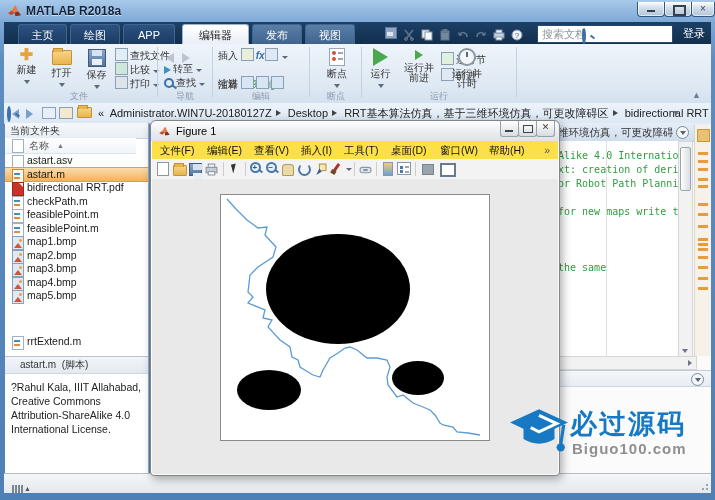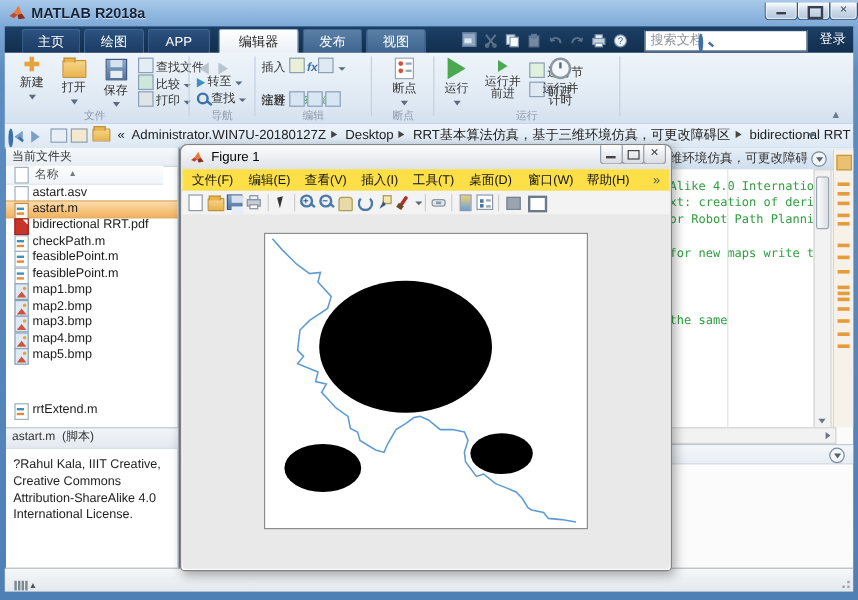--- a/index.html
+++ b/index.html
@@ -76,21 +76,21 @@
   .fic{position:absolute;left:7px;top:1px;width:10px;height:12px;background:#fff;border:1px solid #9fb0c0;}
   .fic.m:before{content:"";position:absolute;left:1px;top:3px;width:6px;height:2px;background:#3f8fbf;box-shadow:0 4px 0 #e8883c;}
   .fic.mod{border-color:#c08a3a;background:#fff6ea;}
   .fic.pdf{background:#c8332a;border-color:#9c251e;}
   .fic.pdf:before{content:"";position:absolute;right:0;top:0;border-left:4px solid transparent;border-top:4px solid #fff;}
   .fic.img{background:#dfe9f4;border-color:#8aa0b8;}
   .fic.img:before{content:"";position:absolute;left:1px;bottom:1px;border-left:4px solid transparent;border-right:4px solid transparent;border-bottom:5px solid #d0543c;}
   .fic.img:after{content:"";position:absolute;right:1px;top:2px;width:3px;height:3px;border-radius:50%;background:#e8a33c;}
   .fname{position:absolute;left:22px;top:0;}
   .dethead{left:0;right:0;height:16px;background:linear-gradient(180deg,#f2f5f8,#e3e9f0);border-top:1px solid #b9c5d1;border-bottom:1px solid #cfd8e1;
-           font-size:10px;color:#333;line-height:16px;padding-left:5px;}
+           font-size:10px;color:#333;line-height:16px;padding-left:15px;}
   .detline{left:6px;font-size:10.5px;color:#222;}
   
   .epanel{left:551px;right:4px;top:123px;bottom:26px;background:#fbfbfb;}
   .docbar{left:0;right:0;top:0;height:18px;background:linear-gradient(180deg,#e6eef7,#cfdded);border-bottom:1px solid #aabccf;font-size:10.5px;color:#333;line-height:18px;}
   .circbtn{width:11px;height:11px;border:1px solid #7a8a9a;border-radius:50%;background:#f4f7fa;}
   .circbtn i{display:block;margin:3.5px auto 0;width:0;height:0;border-left:3px solid transparent;border-right:3px solid transparent;border-top:4px solid #55646f;}
   .closex{font-size:11px;color:#444;font-weight:bold;line-height:11px;}
   .ed-area{left:0;width:127px;top:18px;height:215px;background:#fff;border-right:1px solid #dcdcdc;overflow:hidden;}
   .edline{position:absolute;left:7px;white-space:pre;font-family:"DejaVu Sans Mono",monospace;font-size:10px;}
   .guide{top:18px;height:215px;width:1px;background:#e0e0e0;}
@@ -349,21 +349,21 @@
           <span class="fname">map5.bmp</span>
         </div>
       <div class="abs frow" style="top:179.5px;margin-top:32px;">
           <span class="fic m"></span>
           <span class="fname">rrtExtend.m</span>
         </div>
     </div>
     <div class="abs dethead" style="top:233px;">
       <span>astart.m</span>&nbsp;&nbsp;<span>(脚本)</span>
     </div>
-    <div class="abs detline" style="top:258px;">?Rahul Kala, IIIT Creative,</div>
+    <div class="abs detline" style="top:258px;">?Rahul Kala, IIIT Allahabad,</div>
     <div class="abs detline" style="top:272px;">Creative Commons</div>
     <div class="abs detline" style="top:286px;">Attribution-ShareAlike 4.0</div>
     <div class="abs detline" style="top:300px;">International License.</div>
   </div>
 
   <div class="abs epanel">
     <div class="abs docbar">
       <span style="position:absolute;left:7px;width:115px;overflow:hidden;white-space:nowrap;">维环境仿真，可更改障碍区...</span>
       <span class="abs circbtn" style="right:22px;top:3px;">
           <i></i>
@@ -513,14 +513,25 @@
         <svg id="plot-svg" width="268" height="245" viewBox="0 0 268 245">
             <ellipse cx="117" cy="94" rx="72" ry="55" fill="#000000"></ellipse>
             <ellipse cx="48" cy="195" rx="32" ry="20" fill="#000000"></ellipse>
             <ellipse cx="197" cy="183" rx="26" ry="17" fill="#000000"></ellipse>
             <polyline points="6,4 14,13 26,25 37,33 46,32 44,40 55,52 52,62 37,72 29,80 27,97 32,102 27,108 44,115 42,123 51,125 47,132 59,145 69,152 71,162 77,165 79,172 92,180 99,182 102,175 109,163 117,158 124,153 129,152 136,155 146,163 156,163 166,165 169,172 166,182 167,190 176,202 182,200 192,208 202,212 209,215 214,220 219,228 222,230 232,232 236,237 247,238 259,240" fill="none" stroke="#5d9bd3" stroke-width="1.3"></polyline>
           </svg>
       </div>
     </div>
   </div>
 
+  <div class="abs wmark" style="left:508px;top:400px;width:205px;height:70px;">
+    <svg class="abs" style="left:0;top:5px;" width="62" height="62" viewBox="0 0 60 60">
+      <polygon points="30,4 58,17 30,30 2,17" fill="#1779c4"></polygon>
+      <path d="M15,22 L15,33 Q30,42 45,33 L45,22 L30,29 Z" fill="#1779c4"></path>
+      <path d="M30,10 L47,18 L30,26 L22,22" fill="none" stroke="#ffffff" stroke-width="3"></path>
+      <line x1="54" y1="19" x2="51" y2="38" stroke="#1779c4" stroke-width="3"></line>
+      <circle cx="51" cy="41" r="4" fill="#1779c4"></circle>
+    </svg>
+    <div class="abs wm-cn" style="left:62px;top:6px;">必过源码</div>
+    <div class="abs wm-en" style="left:64px;top:40px;">Biguo100.com</div>
+  </div>
 
 </div>
 
 </body></html>

